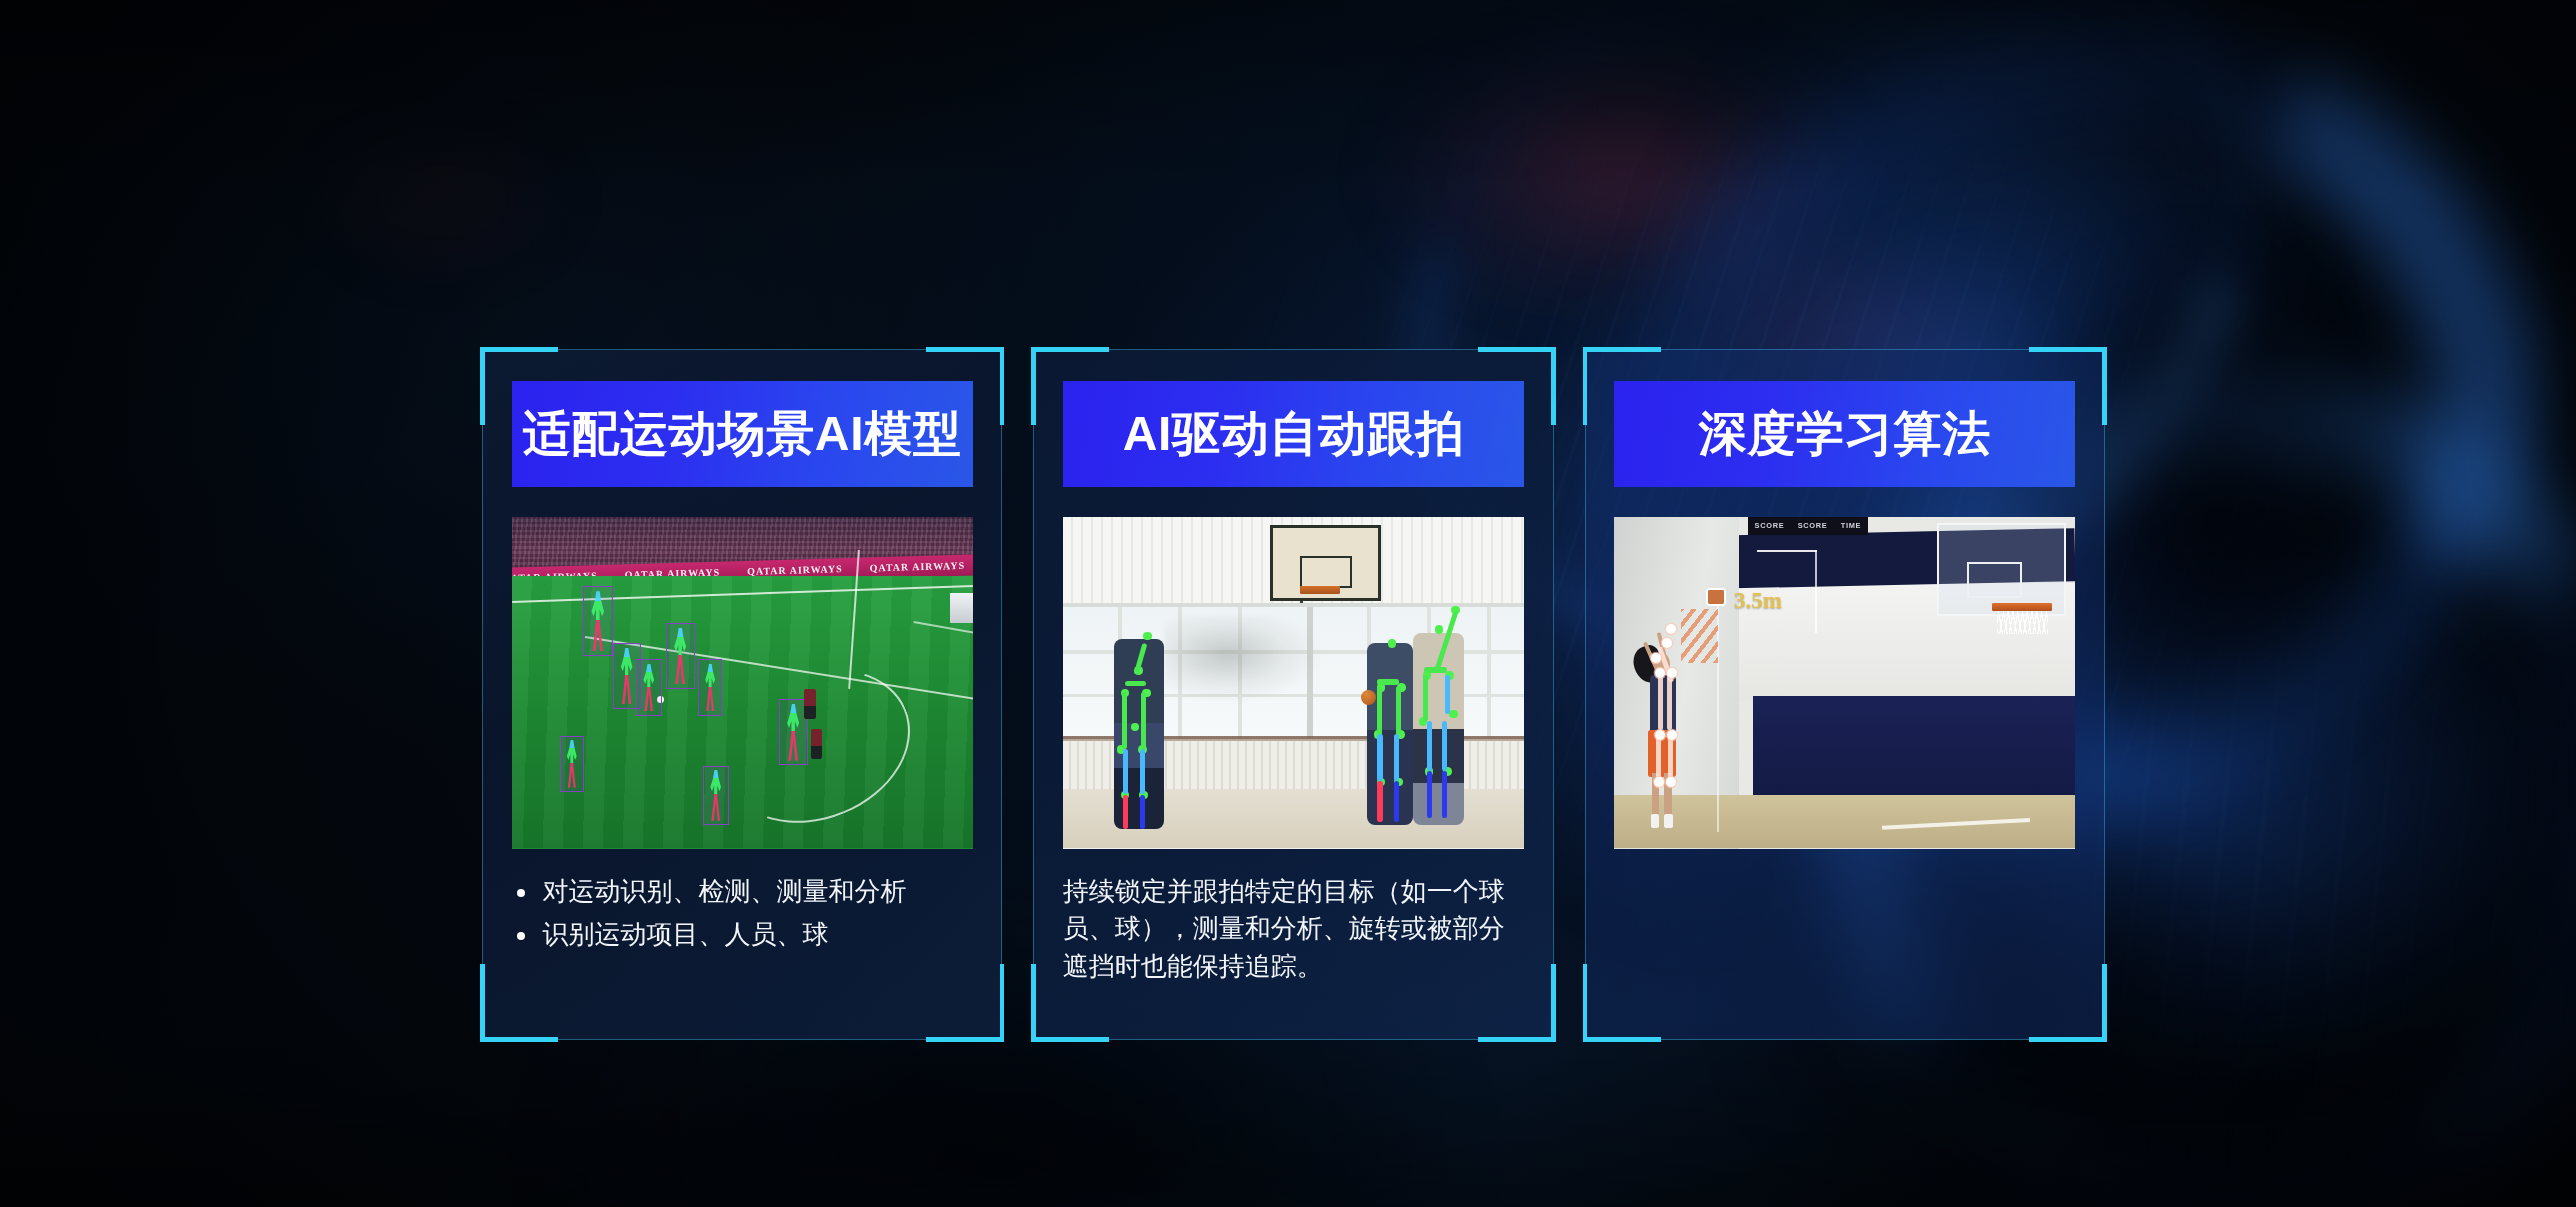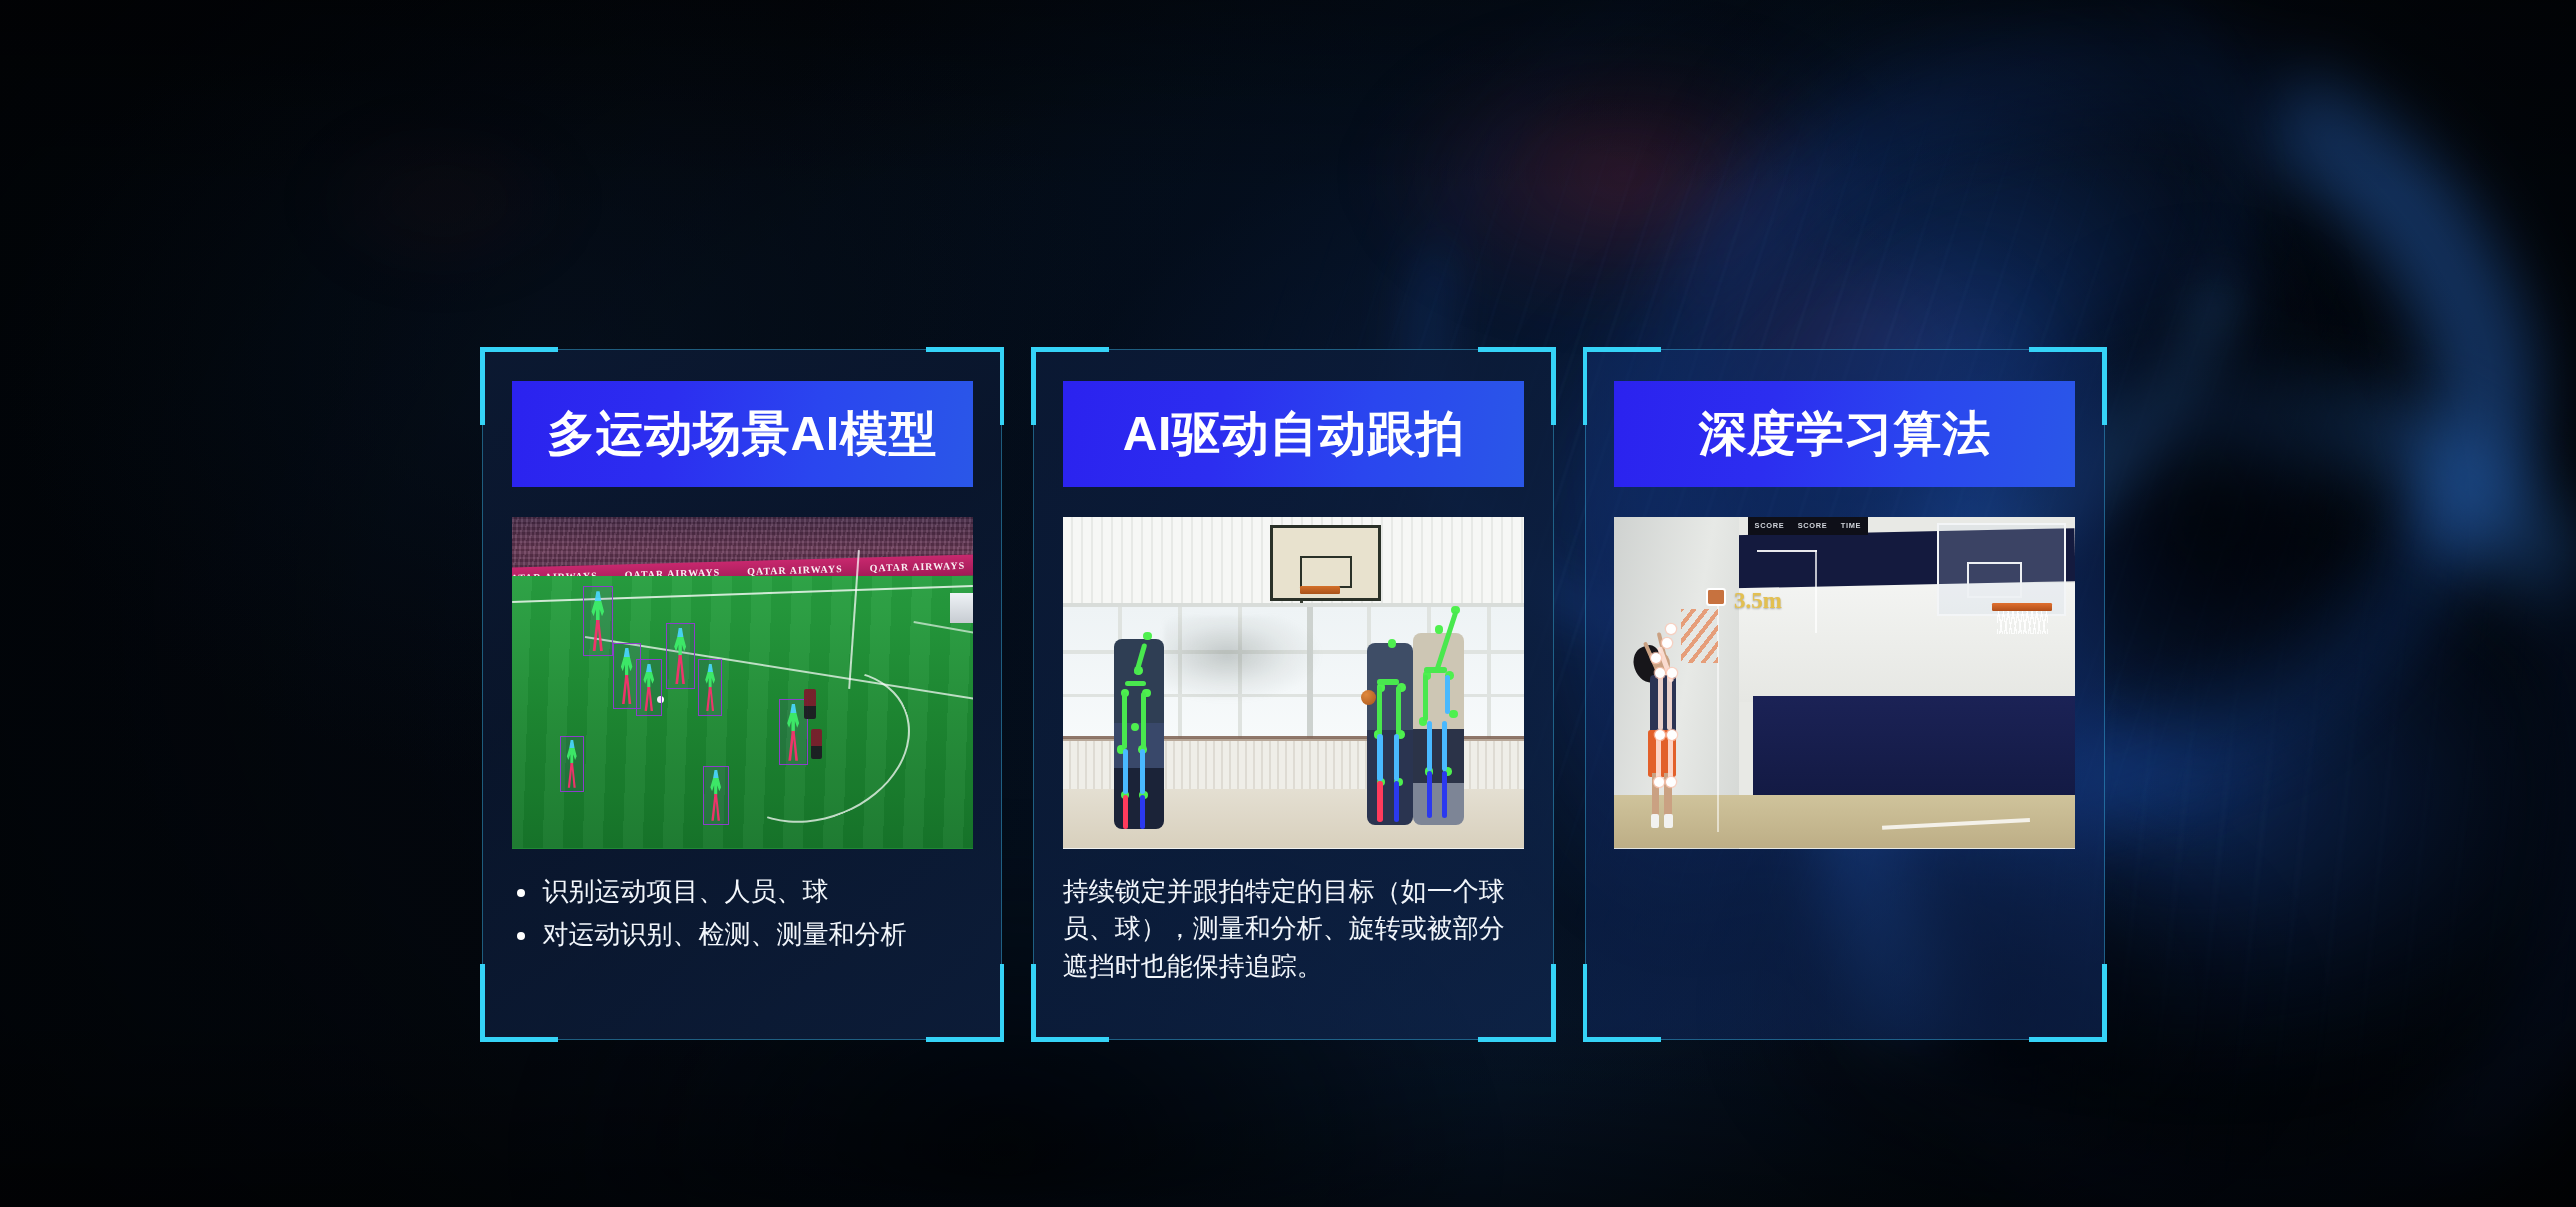--- a/index.html
+++ b/index.html
@@ -316,21 +316,21 @@
         <i class="h"></i>
         <i class="v"></i>
       </div>
     <div class="brk br">
         <i class="h"></i>
         <i class="v"></i>
       </div>
 
     <div class="card-inner">
       <div class="card-header">
-        <div class="title">多运动场景AI模型</div>
+        <div class="title">适配运动场景AI模型</div>
       </div>
 
       <div class="media">
         <div class="m1">
           <div class="crowd"></div>
           <div class="board">
             <span>QATAR AIRWAYS</span>
             <span>QATAR AIRWAYS</span>
             <span>QATAR AIRWAYS</span>
             <span>QATAR AIRWAYS</span>
@@ -370,22 +370,22 @@
               <div class="sk"></div>
             </div>
 
           <div class="opp" style="left:63.5%;top:52%"></div>
           <div class="opp" style="left:65.0%;top:64%"></div>
         </div>
       </div>
 
       <div class="body-text">
         <ul class="bullets">
+          <li>对运动识别、检测、测量和分析</li>
           <li>识别运动项目、人员、球</li>
-          <li>对运动识别、检测、测量和分析</li>
         </ul>
       </div>
     </div>
   </div>
 
   <div class="card mid">
     <div class="card-panel"></div>
     <div class="card-thinline"></div>
     <div class="brk tl">
         <i class="h"></i>

